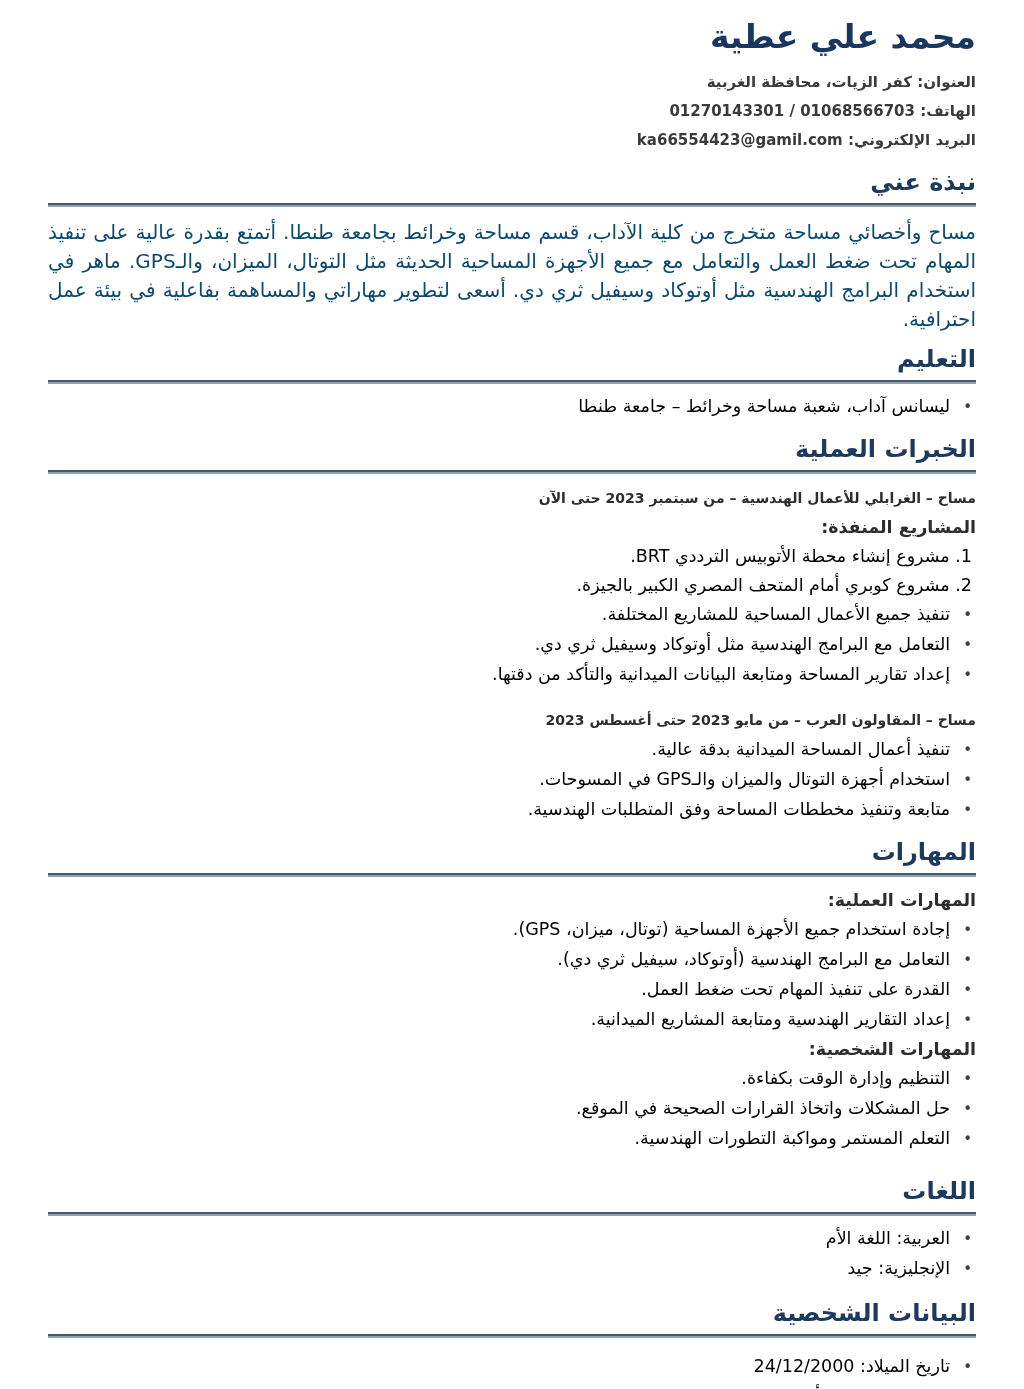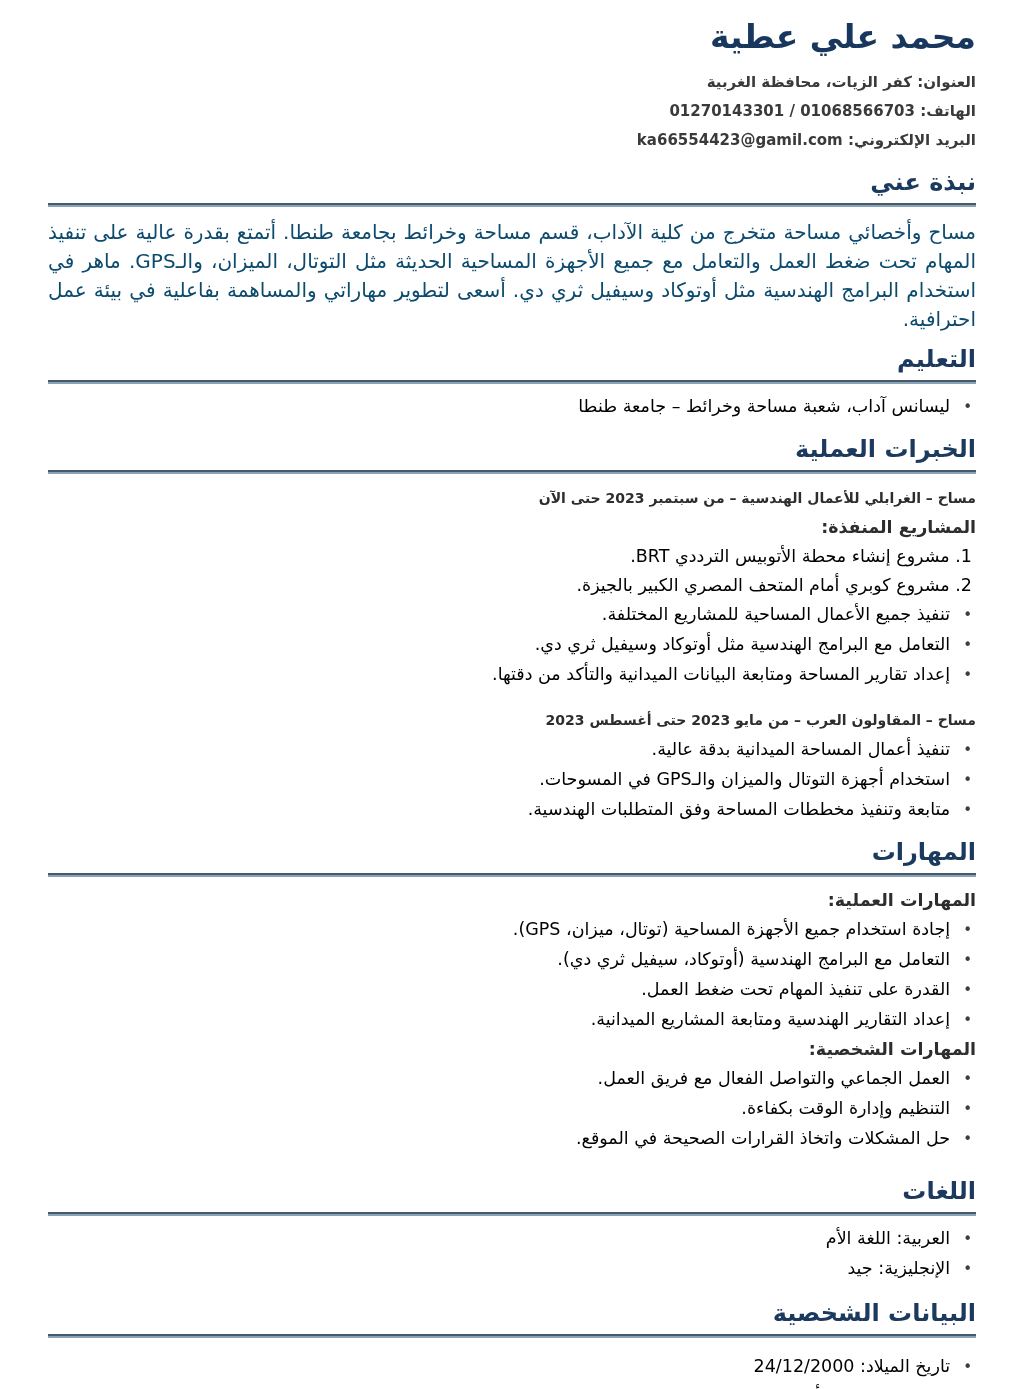--- a/index.html
+++ b/index.html
@@ -163,23 +163,23 @@
         <div class="row bullet">إجادة استخدام جميع الأجهزة المساحية (توتال، ميزان، GPS).</div>
         <div class="row bullet">التعامل مع البرامج الهندسية (أوتوكاد، سيفيل ثري دي).</div>
         <div class="row bullet">القدرة على تنفيذ المهام تحت ضغط العمل.</div>
         <div class="row bullet">إعداد التقارير الهندسية ومتابعة المشاريع الميدانية.</div>
       </div>
     </div>
 
     <div>
       <div class="sub-heading">المهارات الشخصية:</div>
       <div class="list tight">
-        <div class="row bullet">العمل الجماعي والتواصل الفعال مع فريق العمل.</div>
         <div class="row bullet">التنظيم وإدارة الوقت بكفاءة.</div>
         <div class="row bullet">حل المشكلات واتخاذ القرارات الصحيحة في الموقع.</div>
+        <div class="row bullet">التعلم المستمر ومواكبة التطورات الهندسية.</div>
       </div>
     </div>
   </section>
 
   <section class="sec-languages">
     <h2 class="sec-title">اللغات</h2>
     <div class="rule"></div>
     <div class="list">
       <div class="row bullet">العربية: اللغة الأم</div>
       <div class="row bullet">الإنجليزية: جيد</div>

